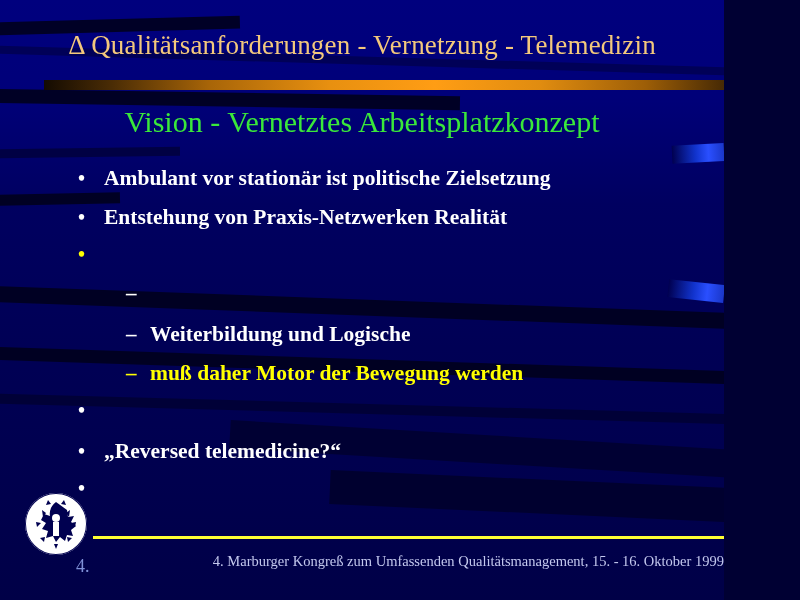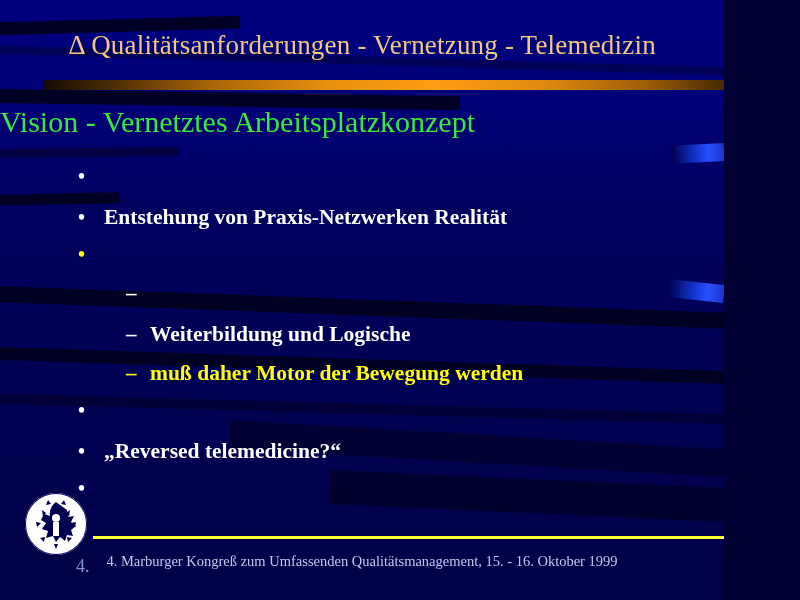--- a/index.html
+++ b/index.html
@@ -85,20 +85,21 @@
        #9d5e07 80%,
        #3a2204 92%,
        #120a02 100%);
   }
 
   
   .subtitle {
     position: absolute;
     left: 0; right: 0;
     top: 105px;
+    text-align: center;
     color: #3ae83a;
     font-size: 30px;
     white-space: nowrap;
   }
 
   
   .bullets {
     position: absolute;
     left: 78px;
     top: 166px;
@@ -134,21 +135,21 @@
     left: 93px;
     top: 536px;
     width: 632px;
     height: 3px;
     background: #ffff33;
   }
   .footer-text {
     position: absolute;
     left: 0; right: 0;
     top: 553px;
-    text-align: center;
+    text-align: right;
     color: #c3c8ee;
     font-size: 14.5px;
     white-space: nowrap;
   }
 
   
   .seal {
     position: absolute;
     left: 24px;
     top: 492px;
@@ -198,20 +199,21 @@
   <div class="accent a2"></div>
 
   <div class="title">Δ Qualitätsanforderungen - Vernetzung - Telemedizin</div>
   <div class="title-rule"></div>
 
   <div class="subtitle">Vision - Vernetztes Arbeitsplatzkonzept</div>
 
   <div class="bullets" id="bullet-list">
       <div class="b-row">
         <span class="b-mark white">•</span>
+        <span class="b-text"><span class="white">Ambulant vor stationär ist politische Zielsetzung</span></span>
       </div>
       <div class="b-row">
         <span class="b-mark white">•</span>
         <span class="b-text"><span class="white">Entstehung von Praxis-Netzwerken Realität</span></span>
       </div>
       <div class="b-row">
         <span class="b-mark yellow">•</span>
       </div>
       <div class="b-row sub">
         <span class="b-mark white">–</span>

